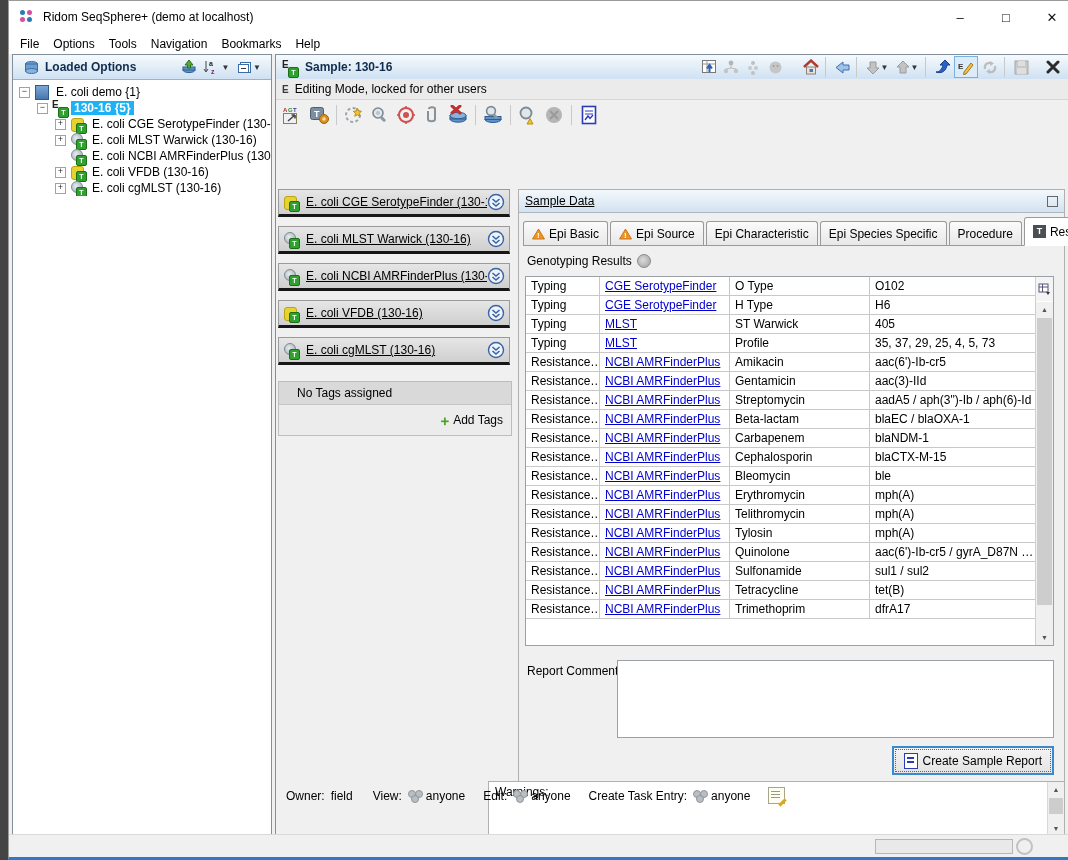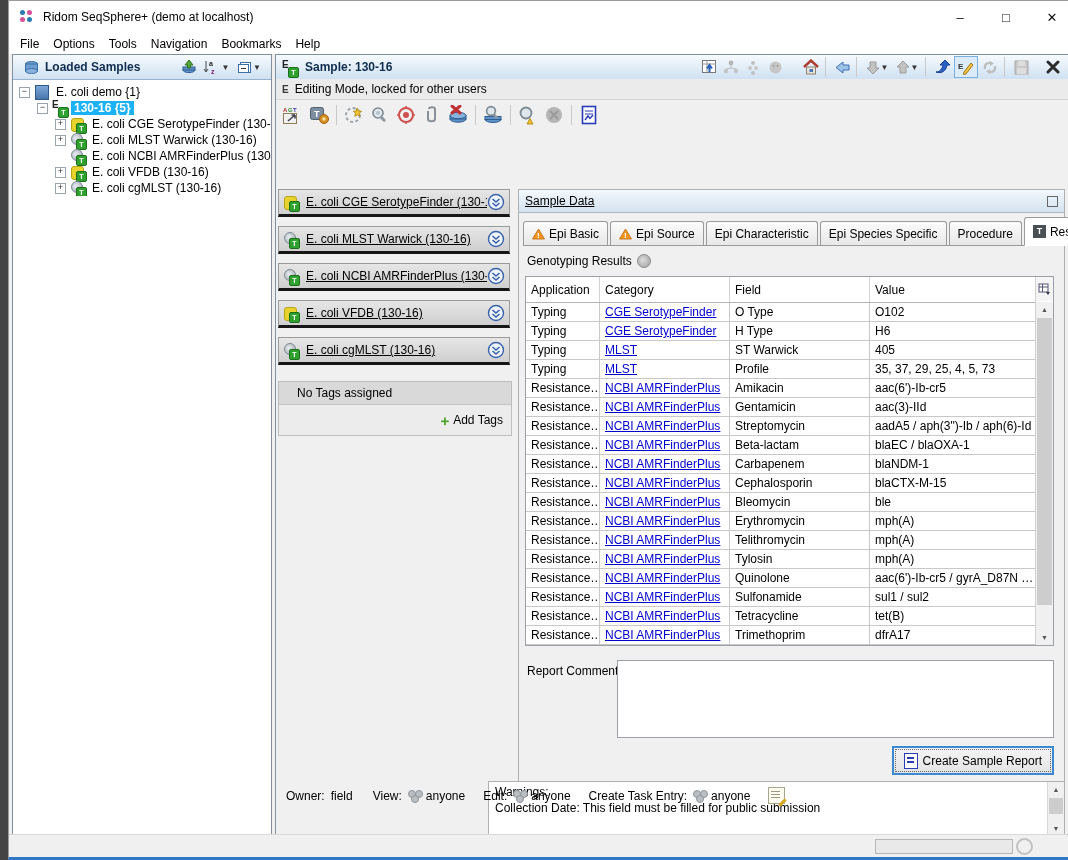--- a/index.html
+++ b/index.html
@@ -149,21 +149,21 @@
 
   <div class="lpanel">
     <div class="phead">
       <span class="hicon">
         <svg width="15" height="15">
             <ellipse cx="7.5" cy="4" rx="6" ry="2.5" fill="#6f9fd0" stroke="#3c6ea6"></ellipse>
             <rect x="1.5" y="4" width="12" height="7" fill="#6f9fd0" stroke="#3c6ea6"></rect>
             <ellipse cx="7.5" cy="11" rx="6" ry="2.5" fill="#87b3dd" stroke="#3c6ea6"></ellipse>
           </svg>
       </span>
-      <span style="margin-left:4px;">Loaded Samples</span>
+      <span style="margin-left:4px;">Loaded Options</span>
       <span class="grow"></span>
       <span class="hicon">
         <svg width="16" height="16">
             <ellipse cx="8" cy="11" rx="6" ry="2.6" fill="#5f93c8" stroke="#2f5d92"></ellipse>
             <rect x="2" y="8" width="12" height="3" fill="#5f93c8" stroke="#2f5d92"></rect>
             <path d="M8 1 L12 6 L9.5 6 L9.5 9 L6.5 9 L6.5 6 L4 6 Z" fill="#53a83a" stroke="#2e6e1d"></path>
           </svg>
       </span>
       <span class="hicon" style="width:30px;">
         <svg width="18" height="16">
@@ -548,26 +548,20 @@
               <span>Results</span>
             </div>
           </div>
 
         <div class="genolabel">
           <span>Genotyping Results</span>
           <span class="globe"></span>
         </div>
 
         <div class="gtable">
-          <div class="thead" id="thead">
-              <div class="th c0">Application</div>
-              <div class="th c1">Category</div>
-              <div class="th c2">Field</div>
-              <div class="th c3" style="margin-right: 17px;">Value</div>
-            </div>
           <div id="tbody">
               <div class="trow">
                 <div class="td c0">Typing</div>
                 <div class="td c1">
                   <span class="link">CGE SerotypeFinder</span>
                 </div>
                 <div class="td c2">O Type</div>
                 <div class="td c3" style="margin-right: 17px;">O102</div>
               </div>
               <div class="trow">
@@ -727,21 +721,20 @@
 
         <div class="report-btn">
           <span class="doc-icon"></span>
           <span>Create Sample Report</span>
         </div>
       </div>
 
       <div class="warnbox">
         <div class="warnlines" id="warnlines">
             <div>Warnings:</div>
-            <div>Collection Date: This field must be filled for public submission</div>
           </div>
         <div class="wscroll">
           <div class="sarrow">▲</div>
           <div class="wthumb"></div>
           <div class="sarrow" style="position:absolute;bottom:0;left:0;right:0;">▼</div>
         </div>
       </div>
 
       <div class="ownerline">
         <span>Owner:</span>

